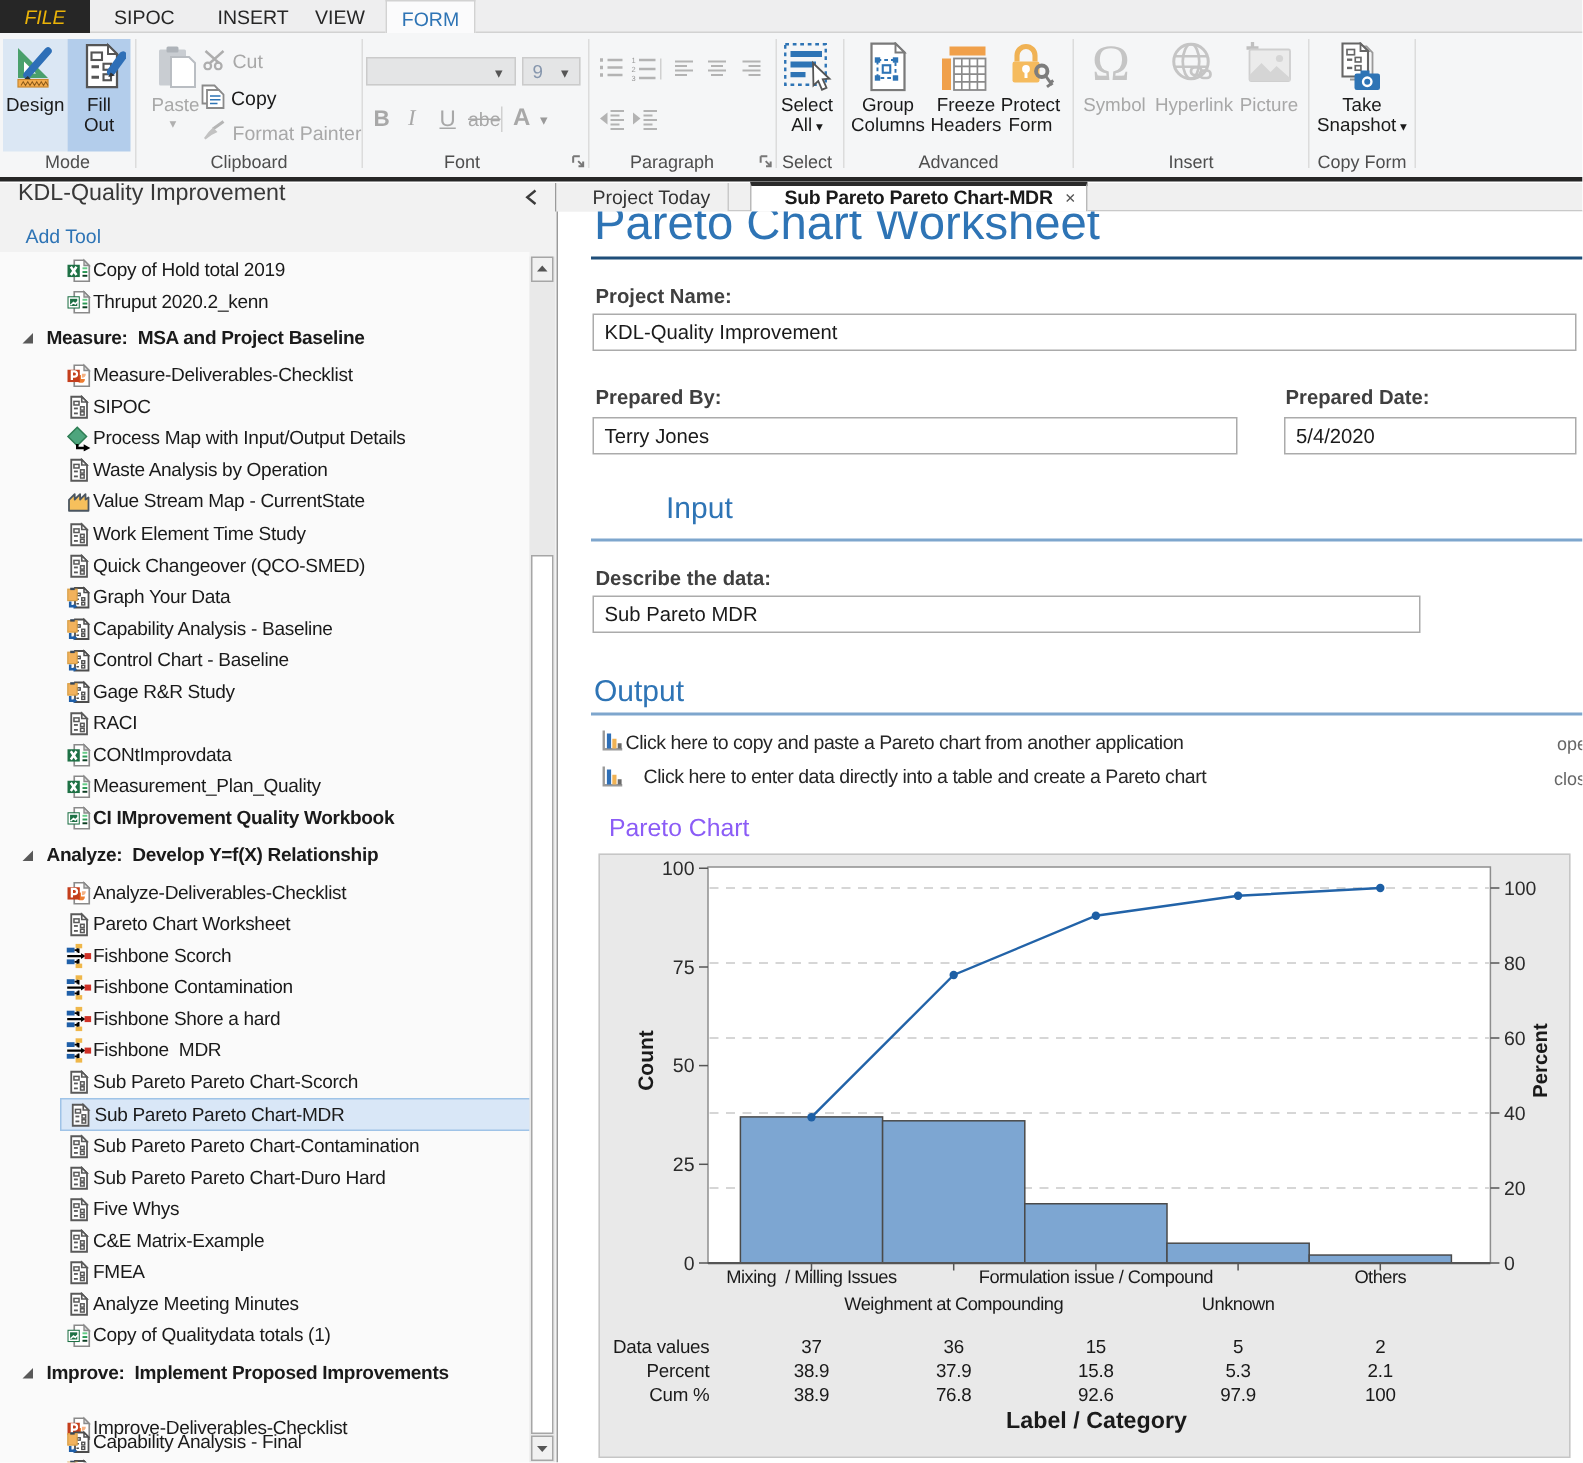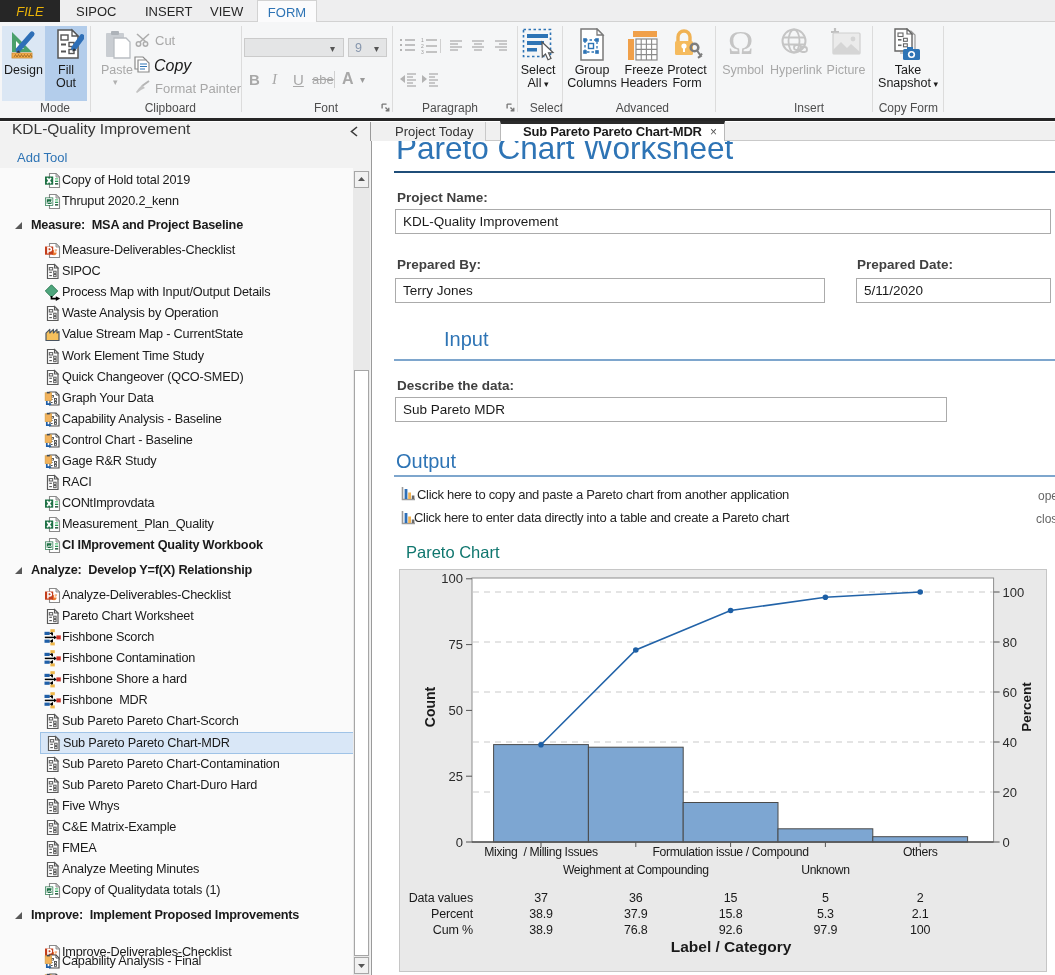--- a/index.html
+++ b/index.html
@@ -9,21 +9,21 @@
 
 
 #tabbar { left:0; top:0; width:1055px; height:22px; background:#eeeeef; border-bottom:1px solid #d2d2d2; }
 #filetab { left:0; top:0; width:60px; height:22px; background:#262626; color:#eab308; font-size:13px; text-align:center; line-height:23px;font-style:italic; }
 .rtab { top:0; height:22px; font-size:13px; color:#262626; line-height:23px; text-align:center; }
 #formtab { left:257px; width:60px; background:#fbfbfc; border:1px solid #d2d2d2; border-bottom:none; color:#2e74b5; height:23px; }
 
 
 #ribbon { left:0; top:22px; width:1055px; height:96px; background:#f5f6f7; }
 .gsep { top:26px; height:86px; width:1px; background:#dcdcdc; }
-.glabel { top:101px; height:14px; font-size:12px; color:#4e4e4e; text-align:right; }
+.glabel { top:101px; height:14px; font-size:12px; color:#4e4e4e; text-align:center; }
 .btxt { font-size:12.5px; color:#1a1a1a; text-align:center; line-height:13px; }
 .gray { color:#a8a8a8; }
 .launch { top:103px; width:10px; height:10px; }
 
 
 #darkbar { left:0; top:118px; width:1055px; height:3px; background:#262626; }
 
 
 #sidebar { left:0; top:122px; width:371px; height:853px; background:#f2f2f2; }
 #sbheader { font-size:15.5px; color:#383838; left:12px; top:-2px; }
@@ -102,21 +102,21 @@
 <path d="M14 1 L5 9 M2 1 L11 9" stroke="#adadad" stroke-width="1.6"></path>
 <circle cx="3.5" cy="11" r="2.2" fill="none" stroke="#adadad" stroke-width="1.5"></circle>
 <circle cx="10.5" cy="11" r="2.2" fill="none" stroke="#adadad" stroke-width="1.5"></circle>
   </svg>
 <div class="abs btxt gray" style="left:155px; top:34px; font-size:13px;">Cut</div>
 <svg class="abs" style="left:133px; top:56px;" width="18" height="17" viewBox="0 0 18 17">
 <path d="M2 1 h8 l3 3 v9 h-11 z" fill="#fff" stroke="#8a8a8a" stroke-width="1.2"></path>
 <path d="M5 4 h8 l3 3 v9 h-11 z" fill="#fff" stroke="#8a8a8a" stroke-width="1.2"></path>
 <path d="M7 8 h7 M7 10.5 h7 M7 13 h5" stroke="#2e74b5" stroke-width="1.1"></path>
   </svg>
-<div class="abs btxt" style="left:154px; top:59px; font-size:16px;font-style:italic;">Copy</div>
+<div class="abs btxt" style="left:154px; top:59px; font-size:13px;">Copy</div>
 <svg class="abs" style="left:134px; top:80px;" width="17" height="14" viewBox="0 0 17 14">
 <path d="M15 1 L8 6" stroke="#b5b5b5" stroke-width="2"></path>
 <path d="M8 5 l3 3 -4 2 -4 3 -1-1 3-4 z" fill="#c2c2c2"></path>
   </svg>
 <div class="abs btxt gray" style="left:155px; top:82px; font-size:13px;">Format Painter</div>
 <div class="abs glabel" style="left:136px; width:60px;">Clipboard</div>
 <div class="abs gsep" style="left:241px;"></div>
 <div class="abs" style="left:244px; top:38px; width:100px; height:19px; background:#e4e5e6; border:1px solid #cbcbcb;"></div>
 <div class="abs" style="left:330px; top:43px; font-size:10px; color:#555;">▾</div>
 <div class="abs" style="left:348px; top:38px; width:39px; height:19px; background:#e4e5e6; border:1px solid #cbcbcb;"></div>
@@ -757,21 +757,21 @@
 <div class="abs" id="page">
   <div class="abs" style="left:24px; top:-11px; font-size:31.5px; color:#2e74b5;">Pareto Chart Worksheet</div>
   <div class="abs" style="left:22px; top:29.5px; width:662px; height:2.5px; background:#1f4e79;"></div>
 
   <div class="abs flabel" style="left:25px; top:49px;">Project Name:</div>
   <div class="abs finput" style="left:23px; top:68px; width:656px; height:25px;">KDL-Quality Improvement</div>
 
   <div class="abs flabel" style="left:25px; top:116px;">Prepared By:</div>
   <div class="abs flabel" style="left:485px; top:116px;">Prepared Date:</div>
   <div class="abs finput" style="left:23px; top:137px; width:430px; height:25px;">Terry Jones</div>
-  <div class="abs finput" style="left:484px; top:137px; width:195px; height:25px;">5/11/2020</div>
+  <div class="abs finput" style="left:484px; top:137px; width:195px; height:25px;">5/4/2020</div>
 
   <div class="abs sechead" style="left:24px; top:187px;margin-left:48px;">Input</div>
   <div class="abs secline" style="left:22px; top:218px; width:662px;"></div>
 
   <div class="abs flabel" style="left:25px; top:237px;">Describe the data:</div>
   <div class="abs finput" style="left:23px; top:256px; width:552px; height:25px;">Sub Pareto MDR</div>
 
   <div class="abs sechead" style="left:24px; top:309px;">Output</div>
   <div class="abs secline" style="left:22px; top:334px; width:662px;"></div>
 
@@ -782,24 +782,24 @@
         <rect x="10.8" y="9.5" width="2.6" height="3.5" fill="#6a6a6a"></rect>
       </svg></div>
   <div class="abs clicktxt" style="left:45px; top:346px;">Click here to copy and paste a Pareto chart from another application</div>
   <div class="abs cuttxt" style="left:666px; top:348px;">ope</div>
   <div class="abs" id="clickicon2" style="left:29px; top:369px;"><svg width="14" height="16" viewBox="0 0 14 16">
         <path d="M1.5 1 V13.5 H14" stroke="#9a9a9a" stroke-width="1.6" fill="none"></path>
         <rect x="3.6" y="3" width="2.8" height="10" fill="#2e6fb7"></rect>
         <rect x="7.2" y="6.5" width="2.8" height="6.5" fill="#f0b254"></rect>
         <rect x="10.8" y="9.5" width="2.6" height="3.5" fill="#6a6a6a"></rect>
       </svg></div>
-  <div class="abs clicktxt" style="left:42px; top:369px;">Click here to enter data directly into a table and create a Pareto chart</div>
+  <div class="abs clicktxt" style="left:57px; top:369px;">Click here to enter data directly into a table and create a Pareto chart</div>
   <div class="abs cuttxt" style="left:664px; top:371px;">clos</div>
 
-  <div class="abs" style="left:34px; top:402px; font-size:16.5px; color:#0f766e;">Pareto Chart</div>
+  <div class="abs" style="left:34px; top:402px; font-size:16.5px; color:#8b5cf6;">Pareto Chart</div>
 
   <div class="abs" id="chartpanel" style="left:27px; top:428px; width:648px; height:403px; background:#e9e9e9; border:1px solid #c6c6c6; overflow:hidden;">
 <svg style="position:absolute; left:-1px; top:-4px;" width="648" height="406" viewBox="0 0 648 406" font-family="Liberation Sans">
 <rect x="73.0" y="12.0" width="521.6" height="264.0" fill="#ffffff" stroke="#8e8e8e" stroke-width="1"></rect>
 <line x1="74.0" y1="226.0" x2="593.6" y2="226.0" stroke="#c9c9c9" stroke-width="1" stroke-dasharray="6,5"></line>
 <line x1="74.0" y1="176.0" x2="593.6" y2="176.0" stroke="#c9c9c9" stroke-width="1" stroke-dasharray="6,5"></line>
 <line x1="74.0" y1="126.0" x2="593.6" y2="126.0" stroke="#c9c9c9" stroke-width="1" stroke-dasharray="6,5"></line>
 <line x1="74.0" y1="76.0" x2="593.6" y2="76.0" stroke="#c9c9c9" stroke-width="1" stroke-dasharray="6,5"></line>
 <line x1="74.0" y1="26.0" x2="593.6" y2="26.0" stroke="#c9c9c9" stroke-width="1" stroke-dasharray="6,5"></line>
 <rect x="94.6" y="178.6" width="94.8" height="97.4" fill="#7da6d2" stroke="#4a4a4a" stroke-width="1"></rect>

